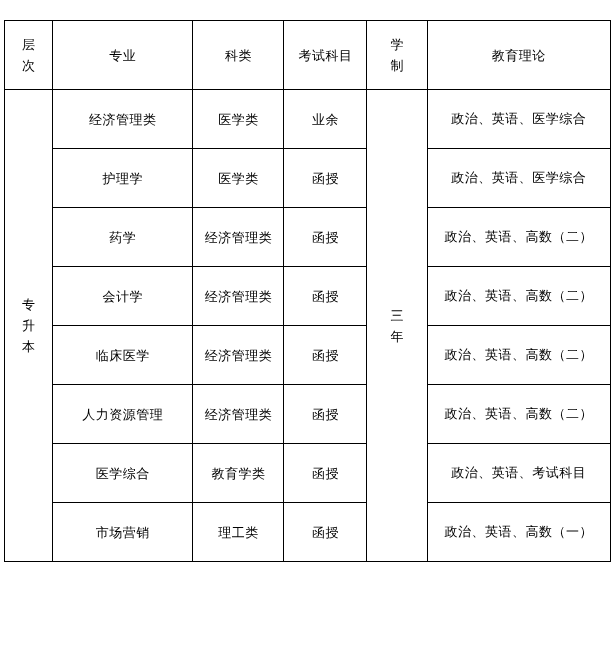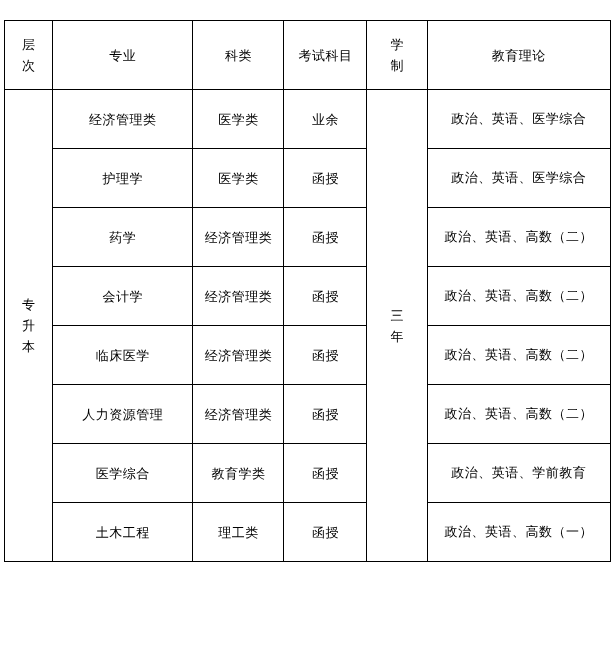--- a/index.html
+++ b/index.html
@@ -192,27 +192,27 @@
         <td class="col-major">
           <span>医学综合</span>
         </td>
         <td class="col-kind">
           <span>教育学类</span>
         </td>
         <td class="col-form">
           <span>函授</span>
         </td>
         <td class="col-subject">
-          <span class="subject-text">政治、英语、学前教育</span>
-        </td>
-      </tr>
-
-      <tr class="row">
-        <td class="col-major">
-          <span>土木工程</span>
+          <span class="subject-text">政治、英语、考试科目</span>
+        </td>
+      </tr>
+
+      <tr class="row">
+        <td class="col-major">
+          <span>市场营销</span>
         </td>
         <td class="col-kind">
           <span>理工类</span>
         </td>
         <td class="col-form">
           <span>函授</span>
         </td>
         <td class="col-subject">
           <span class="subject-text">政治、英语、高数（一）</span>
         </td>

